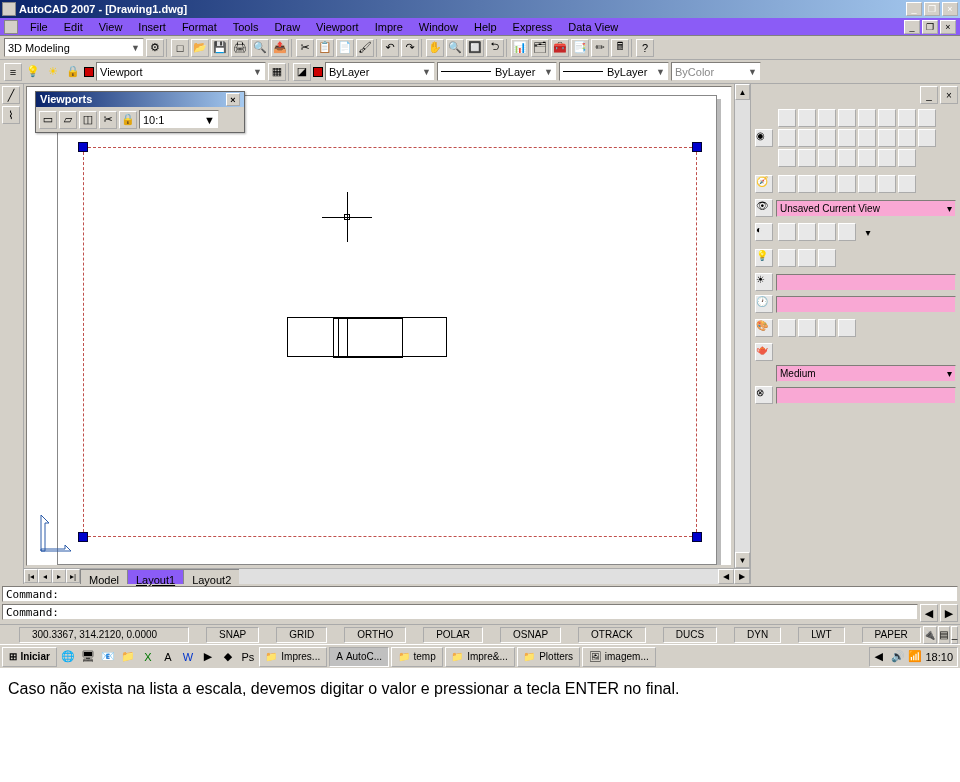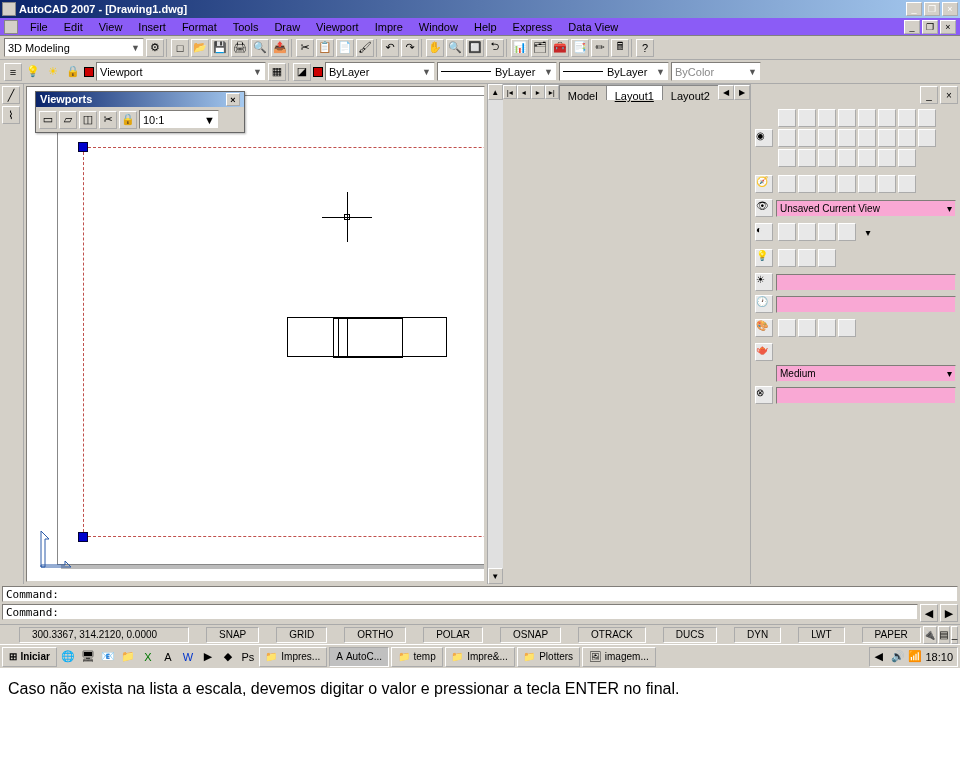--- a/index.html
+++ b/index.html
@@ -38,21 +38,21 @@
 .draw-obj .inner1 { position:absolute; left:45px; top:0; width:70px; height:40px; border:1px solid #000; }
 .draw-obj .inner2 { position:absolute; left:50px; top:0; width:10px; height:40px; border-right:1px solid #000; border-left:1px solid #000;}
 .ucs { position:absolute; left:12px; bottom:12px; }
 .right-panels { width: 210px; background: #d4d0c8; border-left: 1px solid #aaa; padding: 2px; display: flex; flex-direction: column; gap: 2px; font-size:10px; }
 .panel-grid { display:flex; flex-wrap:wrap; gap:2px; padding:2px; }
 .panel-grid .pi { width:18px; height:18px; background:#e8e8e8; border:1px outset #fff; }
 .panel-row { display:flex; align-items:center; gap:3px; padding:1px 2px; }
 .panel-row .lead { width:18px; height:18px; background:#e8e8e8; border:1px outset #fff; flex-shrink:0; }
 .panel-row .field { flex:1; height:17px; background:#f9a8d4; border:1px inset #d4d0c8; padding:0 3px; display:flex;align-items:center; }
 .tab { padding:4px 8px; border:1px solid #888; border-bottom:none; background:#d4d0c8; margin-right:-1px; }
-.tab.active { background:#ffffff;text-decoration:underline; }
+.tab.active { background:#8b5cf6;text-decoration:underline; }
 .cmd-area { background:#d4d0c8; padding:2px; }
 .cmd-line { background:#fff; border:1px inset #d4d0c8; height:16px; padding:0 3px; display:flex; align-items:center; font-family:monospace; font-size:11px; margin-bottom:2px; }
 .status-row { background:#d4d0c8; height:20px; display:flex; align-items:center; padding:0 3px; border-top:1px solid #aaa; gap:1px; font-size:10px; }
 .status-cell { border:1px inset #fff; padding:1px 12px; height:16px; display:flex; align-items:center;margin-left:16px; }
 .taskbar { background:#d4d0c8; height:24px; display:flex; align-items:center; padding:0 2px; border-top:1px solid #fff; gap:2px; }
 .task-btn { height:20px; border:1px outset #fff; background:#d4d0c8; padding:0 6px; display:flex; align-items:center; gap:3px; font-size:10px; cursor:pointer; }
 .task-btn.start { font-weight:bold; }
 .task-btn.active { border:1px inset #fff; background:#c0c0c0; }
 .tray { margin-left:auto; border:1px inset #fff; height:20px; padding:0 4px; display:flex; align-items:center; gap:3px; }
 .tricon { width:14px; height:14px; display:inline-block; }
@@ -170,21 +170,21 @@
       <span class="dd">▼</span>
     </div>
 </div>
 
 <div class="main-row">
   <div class="left-tools">
     <span class="tb-btn sq">╱</span>
     <span class="tb-btn sq">⌇</span>
   </div>
 
-  <div style="flex:1;display:flex;flex-direction:row">
+  <div style="flex:1;display:flex;flex-direction:column">
     <div style="flex:1;display:flex">
       <div class="canvas-area">
         <div class="paper-frame"></div>
         <div class="dashed-sel"></div>
         <div class="grip" style="left:51px;top:55px"></div>
         <div class="grip" style="left:665px;top:55px"></div>
         <div class="grip" style="left:51px;top:445px"></div>
         <div class="grip" style="left:665px;top:445px"></div>
 
         <div class="viewports-win">

